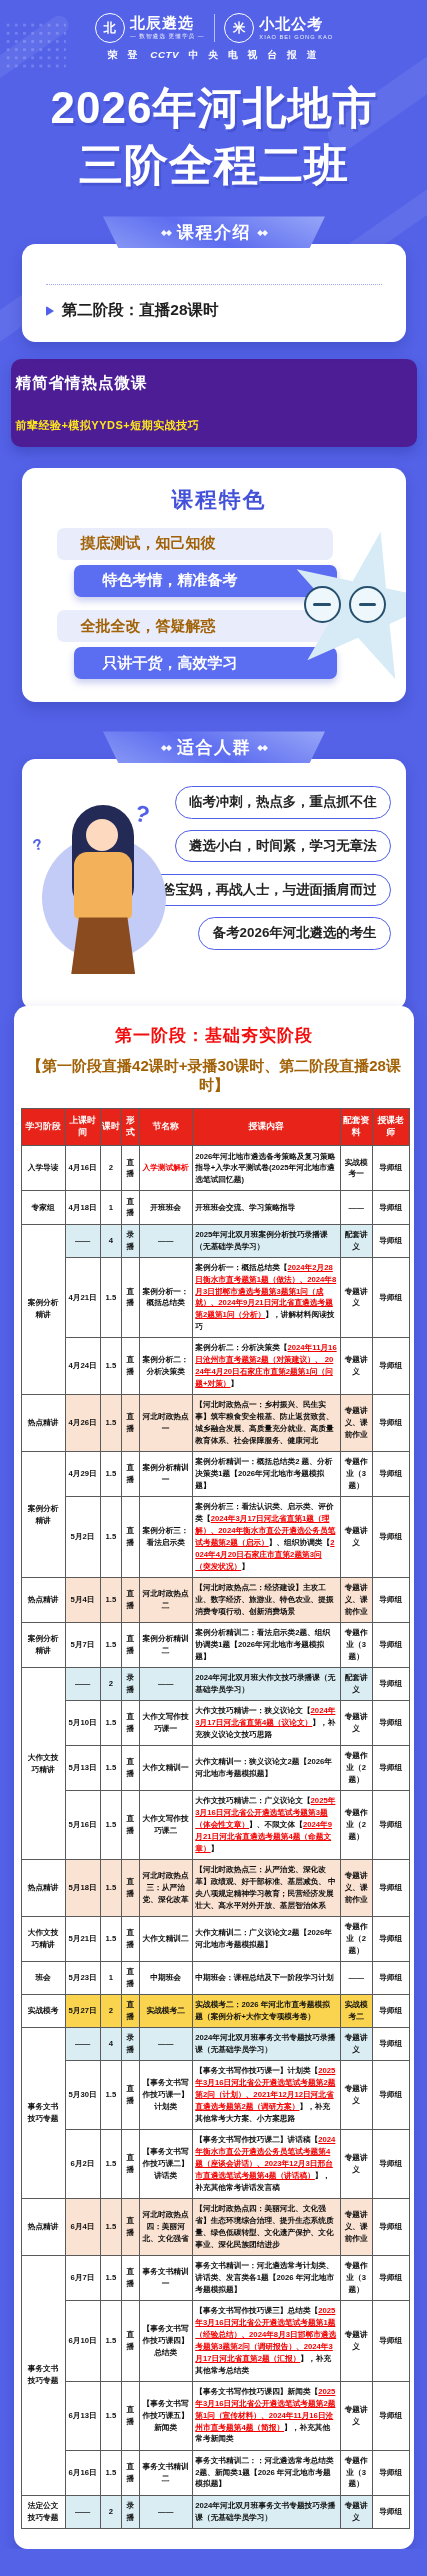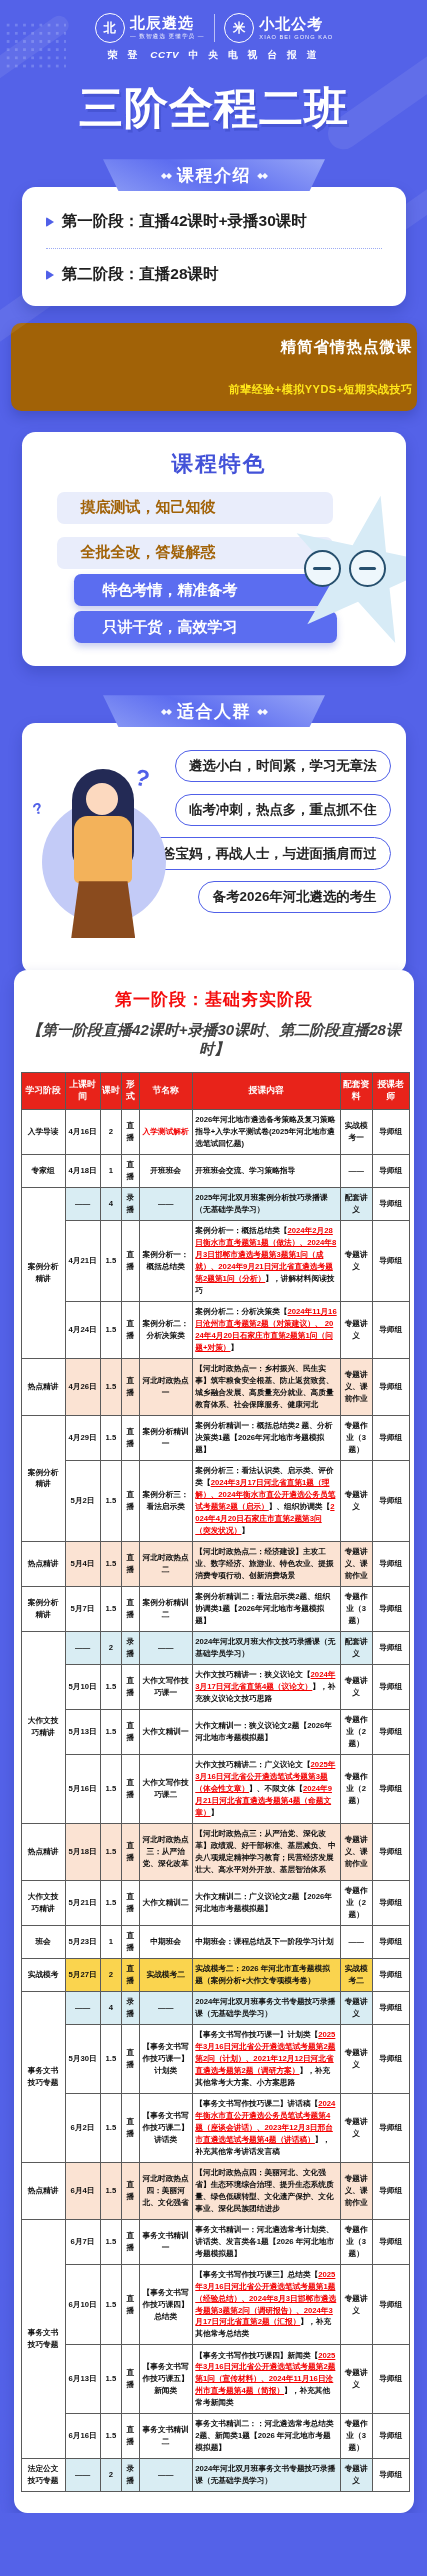--- a/index.html
+++ b/index.html
@@ -39,21 +39,21 @@
   
   .card{position:relative;background:#fff;border-radius:13.4px;margin:0 21.6px;
     box-shadow:0 6.2px 13.4px rgba(20,30,120,.22);}
   .card.overlap{margin-top:-4.1px;}
 
   
   .intro-card{padding:24px 24px 20.6px;}
   .stage-line{display:flex;align-items:center;font-size:15.5px;font-weight:bold;color:#1f1f1f;}
   .stage-line::before{content:"";width:0;height:0;border-left:8.2px solid #5060e8;border-top:5.7px solid transparent;border-bottom:5.7px solid transparent;margin-right:8.2px;border-radius:1.5px;}
   .dotted-div{border-top:1.5px dotted #9dacf3;margin:15.5px 0;}
-  .intro-banner{margin:17.5px 10.3px 0;background:#a16207;border-radius:10.3px;text-align:right;padding:13.4px 4.1px 14.4px;box-shadow:0 5.2px 11.3px rgba(20,30,120,.25);}
+  .intro-banner{margin:17.5px 10.3px 0;background:#4c1d95;border-radius:10.3px;text-align:left;padding:13.4px 4.1px 14.4px;box-shadow:0 5.2px 11.3px rgba(20,30,120,.25);}
   .intro-banner .l1{color:#fff;font-size:15.5px;font-weight:bold;letter-spacing:1px;}
   .intro-banner .l2{color:#ffe71a;font-size:11px;font-weight:bold;margin-top:24px;letter-spacing:0.5px;}
 
   
   .features-card{margin-top:20.6px;padding:17.5px 0 23px;overflow:hidden;}
   .features-title{text-align:center;font-size:21.6px;font-weight:bold;color:#4352d8;letter-spacing:2.1px;margin-left:10px;}
   .pill{height:32px;border-radius:7.2px;display:flex;align-items:center;font-size:15px;font-weight:bold;}
   .pill.light{background:#e9edfb;color:#a16207;width:252px;margin:13.4px 0 0 35px;padding-left:24px;}
   .pill.dark{background:#5b6df0;color:#fff;width:234px;margin:5.2px 0 0 52px;padding-left:29px;box-shadow:0 4.1px 7.2px rgba(40,60,190,.25);}
   .grp2{margin-top:23px;}
@@ -78,21 +78,21 @@
   .w-jacket{position:absolute;left:32px;top:47px;width:58px;height:67px;border-radius:13.4px 13.4px 5.2px 5.2px;background:#f3b25a;}
   .w-skirt{position:absolute;left:29px;top:112px;width:64px;height:57px;background:#8a4b1e;clip-path:polygon(12% 0,88% 0,100% 100%,0 100%);}
   .w-q1,.w-q2{position:absolute;color:#5060e8;font-weight:bold;}
   .w-q1{font-size:23px;left:93px;top:-4.1px;transform:rotate(14deg);}
   .w-q2{font-size:15.5px;left:-9.3px;top:31px;transform:rotate(-16deg);}
 
   
   .sch-ribbon{margin-top:36px;}
   .sch-card{margin:0 14.4px;padding:18.5px 6.2px 20.6px;}
   .stage-red{color:#f40d0d;font-size:17px;font-weight:bold;text-align:center;letter-spacing:1px;}
-  .stage-sub{color:#404040;font-size:15px;font-weight:bold;text-align:center;margin-top:9.3px;margin-bottom:13.4px;font-style:italic;}
+  .stage-sub{color:#a16207;font-size:15px;font-weight:bold;text-align:center;margin-top:9.3px;margin-bottom:13.4px;}
   table{border-collapse:collapse;width:100%;table-layout:fixed;}
   th{background:#e8231a;color:#fff;font-size:8.8px;font-weight:bold;padding:6.2px 1px;border:0.5px solid #5a5a5a;}
   td{border:0.5px solid #5a5a5a;font-size:7.7px;color:#111;padding:4.1px 2.6px;text-align:center;vertical-align:middle;line-height:1.55;font-weight:bold;word-break:break-all;}
   td.lf{text-align:left;}
   td.rdc{color:#f30000;}
   td.o{background:#fbe3d3;}
   td.b{background:#d9edf3;}
   td.y{background:#fad44e;}
   .rd{color:#f30000;text-decoration:underline;}
 </style>
@@ -121,44 +121,44 @@
         <div class="logo-txt">
           <div class="logo-name">小北公考</div>
           <div class="logo-sub">XIAO BEI GONG KAO</div>
         </div>
       </div>
     </div>
     <div class="cctv-line">
       <span>荣 登</span> <b>CCTV</b> <span>中 央 电 视 台 报 道</span>
     </div>
     <div class="main-title">
+      <div>2026年河北地市</div>
       <div>三阶全程二班</div>
     </div>
   </div>
 
   <div class="ribbon" style="margin-top:23px;">
     <span class="dia"></span>
     <span>课程介绍</span>
     <span class="dia"></span>
   </div>
   <div class="card overlap intro-card">
-    <div class="stage-line">第一阶段：直播42课时+录播30课时</div>
     <div class="dotted-div"></div>
     <div class="stage-line">第二阶段：直播28课时</div>
   </div>
   <div class="intro-banner" style="margin-left:11.3px;margin-right:11.3px;">
     <div class="l1">精简省情热点微课</div>
     <div class="l2">前辈经验+模拟YYDS+短期实战技巧</div>
   </div>
 
   <div class="card features-card">
     <div class="features-title">课程特色</div>
     <div class="pill light">摸底测试，知己知彼</div>
+    <div class="pill dark">特色考情，精准备考</div>
     <div class="pill light grp2">全批全改，答疑解惑</div>
-    <div class="pill dark">特色考情，精准备考</div>
     <div class="pill dark">只讲干货，高效学习</div>
     <div class="star feat-star"></div>
     <div class="glasses feat-glasses">
       <div class="lens">
           <div class="lid"></div>
         </div>
       <div class="lens">
           <div class="lid"></div>
         </div>
     </div>
@@ -173,22 +173,22 @@
     <div class="woman">
       <div class="w-circle"></div>
         <div class="w-hair"></div>
         <div class="w-face"></div>
       <div class="w-jacket"></div>
         <div class="w-skirt"></div>
       <div class="w-q1">?</div>
       <div class="w-q2">?</div>
     </div>
     <div class="aud-list">
+      <div class="bubble">临考冲刺，热点多，重点抓不住</div>
       <div class="bubble">遴选小白，时间紧，学习无章法</div>
-      <div class="bubble">临考冲刺，热点多，重点抓不住</div>
       <div class="bubble">宝爸宝妈，再战人士，与进面插肩而过</div>
       <div class="bubble">备考2026年河北遴选的考生</div>
     </div>
   </div>
 
   <div class="card overlap sch-card">
     <div class="stage-red">第一阶段：基础夯实阶段</div>
     <div class="stage-sub">【第一阶段直播42课时+录播30课时、第二阶段直播28课时】</div>
 
     <table>

